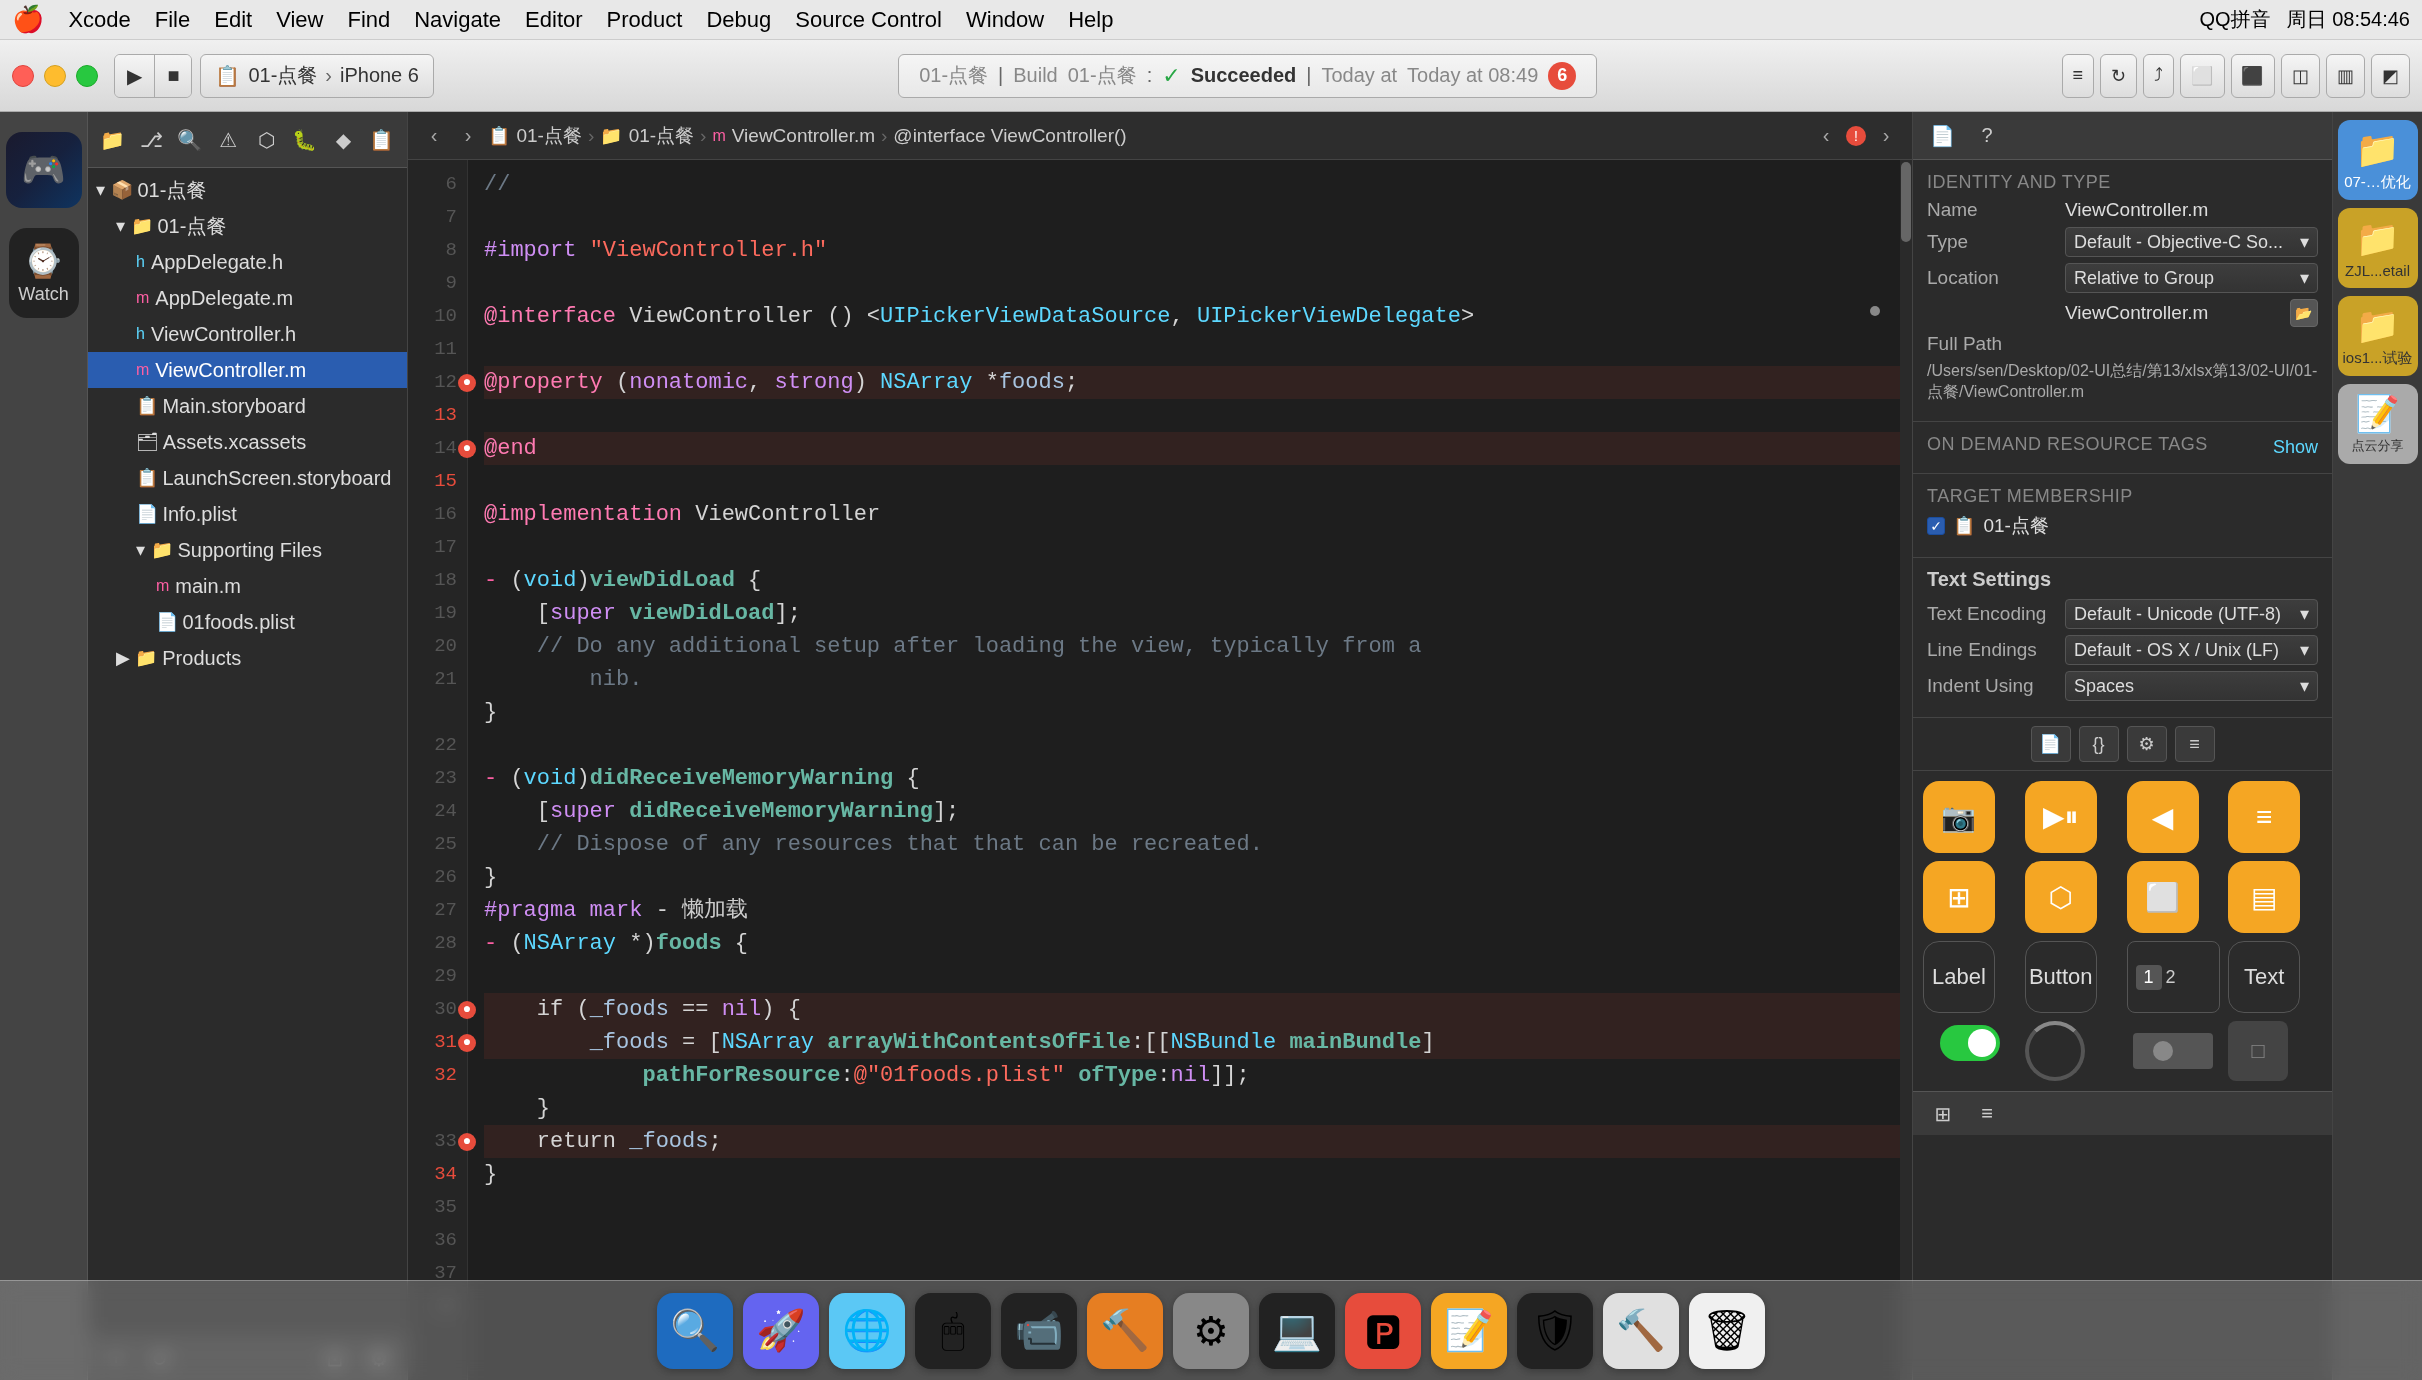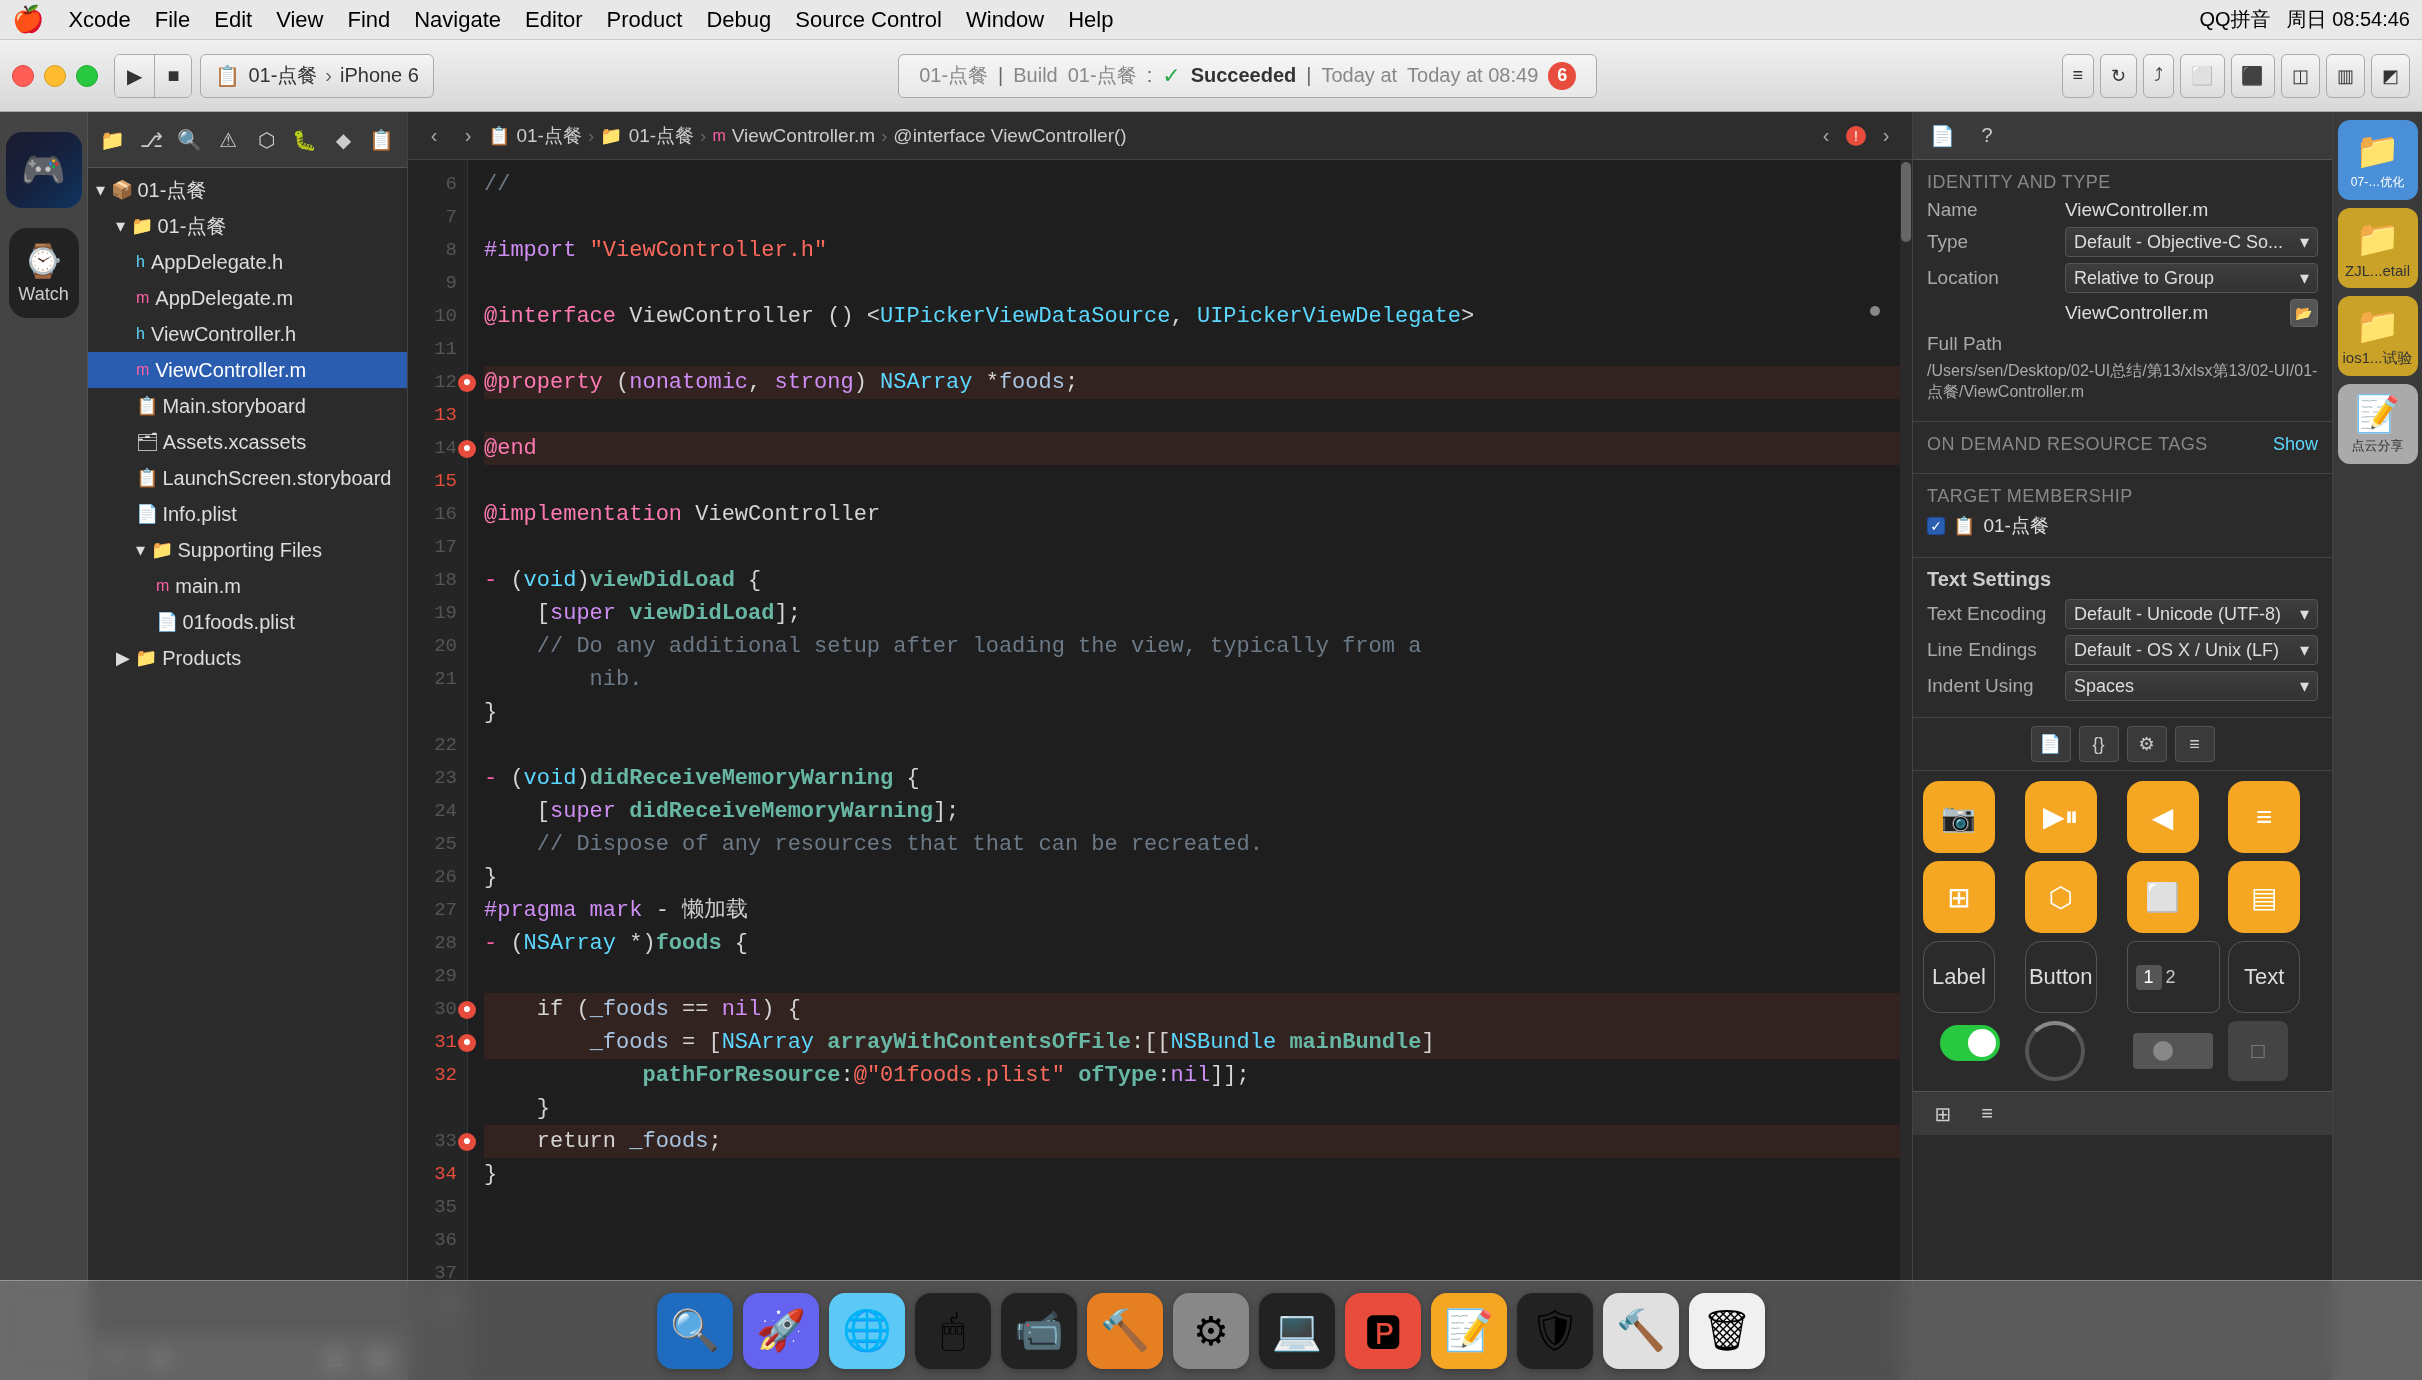--- a/index.html
+++ b/index.html
@@ -1016,21 +1016,21 @@
           <span class="inspector-val">ViewController.m</span>
           <button style="width:28px;height:28px;background:#555;border:1px solid #666;border-radius:4px;color:#ccc;cursor:pointer;font-size:14px">📂</button>
         </div>
         <div class="inspector-row">
           <span class="inspector-key">Full Path</span>
         </div>
         <div class="inspector-filepath" style="padding: 0 0 6px 0; font-size: 16px;">/Users/sen/Desktop/02-UI总结/第13/xlsx第13/02-UI/01-点餐/ViewController.m</div>
       </div>
 
       <div class="inspector-section">
-        <div style="display:flex;justify-content:space-between;align-items:flex-start">
+        <div style="display:flex;justify-content:space-between;align-items:center">
           <span class="inspector-label">On Demand Resource Tags</span>
           <span style="color:#5dd8ff;font-size:18px;cursor:pointer">Show</span>
         </div>
       </div>
 
       <div class="inspector-section">
         <div class="inspector-label">Target Membership</div>
         <div class="checkbox-row">
           <div class="checkbox">✓</div>
           <span style="font-size:18px">📋</span>
@@ -1120,21 +1120,21 @@
 
       <div class="right-panel-bottom">
         <button class="sidebar-tool-btn">⊞</button>
         <button class="sidebar-tool-btn">≡</button>
       </div>
     </div>
 
     <div class="folder-strip">
       <div class="folder-icon-item" style="background:#4a90d9">
         <span class="fold-icon">📁</span>
-        <span style="font-size:12px;color:white">07-…优化</span>
+        <span style="font-size:15px;color:white">07-…优化</span>
       </div>
       <div class="folder-icon-item">
         <span class="fold-icon">📁</span>
         <span style="font-size:15px">ZJL...etail</span>
       </div>
       <div class="folder-icon-item">
         <span class="fold-icon">📁</span>
         <span style="font-size:15px">ios1...试验</span>
       </div>
       <div class="folder-icon-item" style="background:#aaa">

